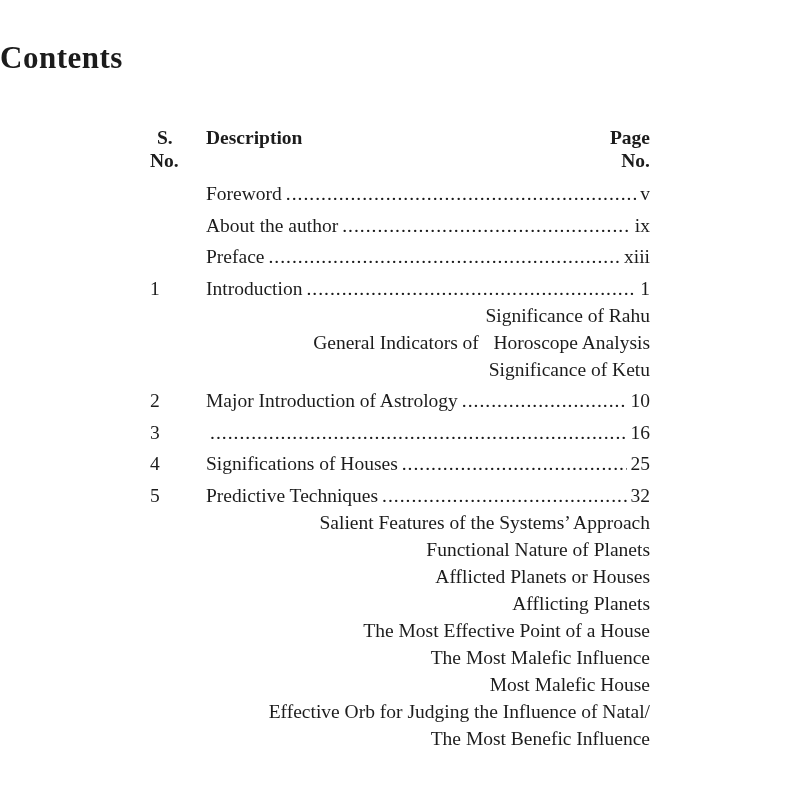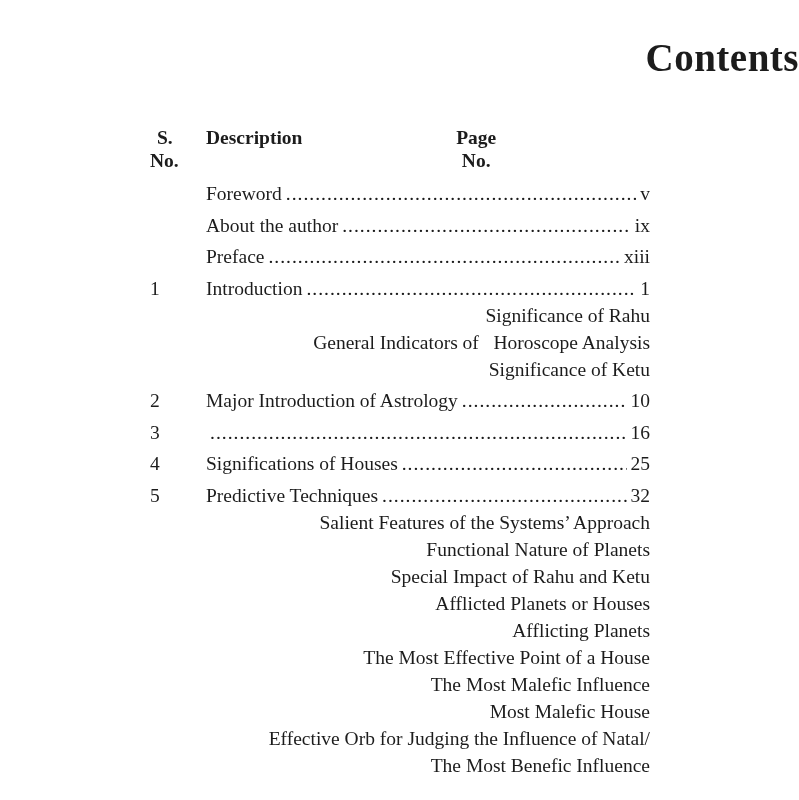--- a/index.html
+++ b/index.html
@@ -12,43 +12,43 @@
     width: 799px;
     height: 800px;
     background: #ffffff;
     overflow: hidden;
     font-family: "Liberation Serif", "DejaVu Serif", serif;
     color: #1c1c1c;
   }
   .title {
     margin: 0;
     padding-top: 42px;
-    text-align: right;
-    font-size: 39px;
+    text-align: left;
+    font-size: 31px;
     line-height: 32px;
     font-weight: bold;
     letter-spacing: 0.5px;
   }
   .toc {
     position: absolute;
     left: 150px;
     top: 126px;
     width: 500px;
   }
   .toc-header {
     display: flex;
     font-weight: bold;
     font-size: 19.5px;
     line-height: 23px;
     margin-bottom: 12px;
   }
   .toc-header .h-sno { width: 56px; }
   .toc-header .h-sno .l1 { padding-left: 7px; }
   .toc-header .h-desc { flex: 0 0 auto; }
-  .toc-header .h-page { flex: 1 1 auto; text-align: center; }
+  .toc-header .h-page { flex: 1 1 auto; text-align: right; }
   .toc-row {
     display: flex;
     align-items: baseline;
     font-size: 19.5px;
     line-height: 20px;
     margin-top: 11.5px;
     white-space: nowrap;
   }
   .toc-row.sub { margin-top: 7px; justify-content: flex-end; }
   .toc-row:first-child { margin-top: 0; }
@@ -158,25 +158,20 @@
     <span class="desc">Salient Features of the Systems’ Approach</span>
 
   </div>
         <div class="toc-row sub">
     <span class="sno"></span>
     <span class="desc">Functional Nature of Planets</span>
 
   </div>
         <div class="toc-row sub">
     <span class="sno"></span>
-    <span class="desc">Special Impact of Rahu and Ketu</span>
-
-  </div>
-        <div class="toc-row sub">
-    <span class="sno"></span>
     <span class="desc">Afflicted Planets or Houses</span>
 
   </div>
         <div class="toc-row sub">
     <span class="sno"></span>
     <span class="desc">Afflicting Planets</span>
 
   </div>
         <div class="toc-row sub">
     <span class="sno"></span>

